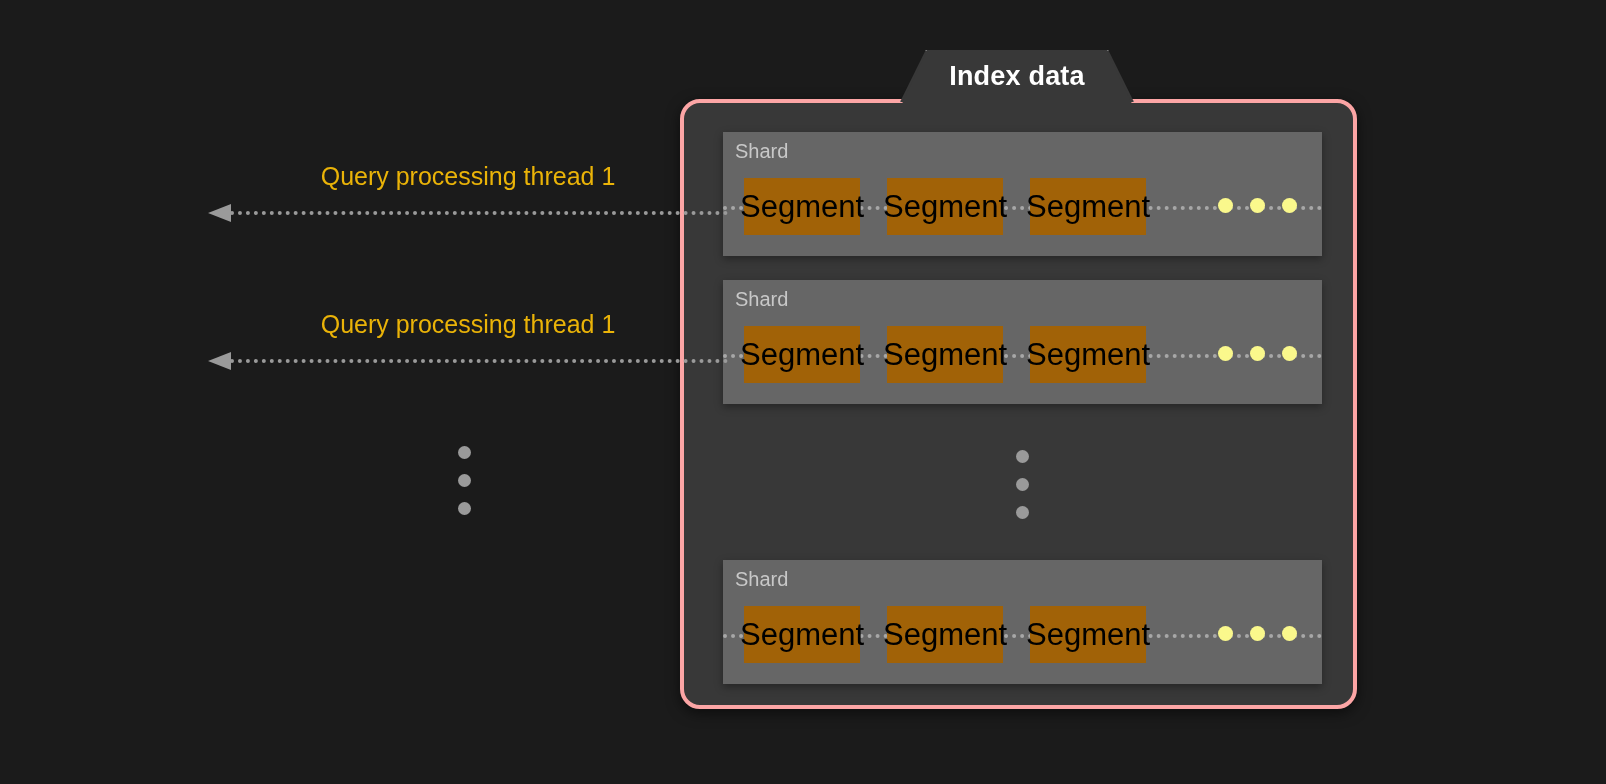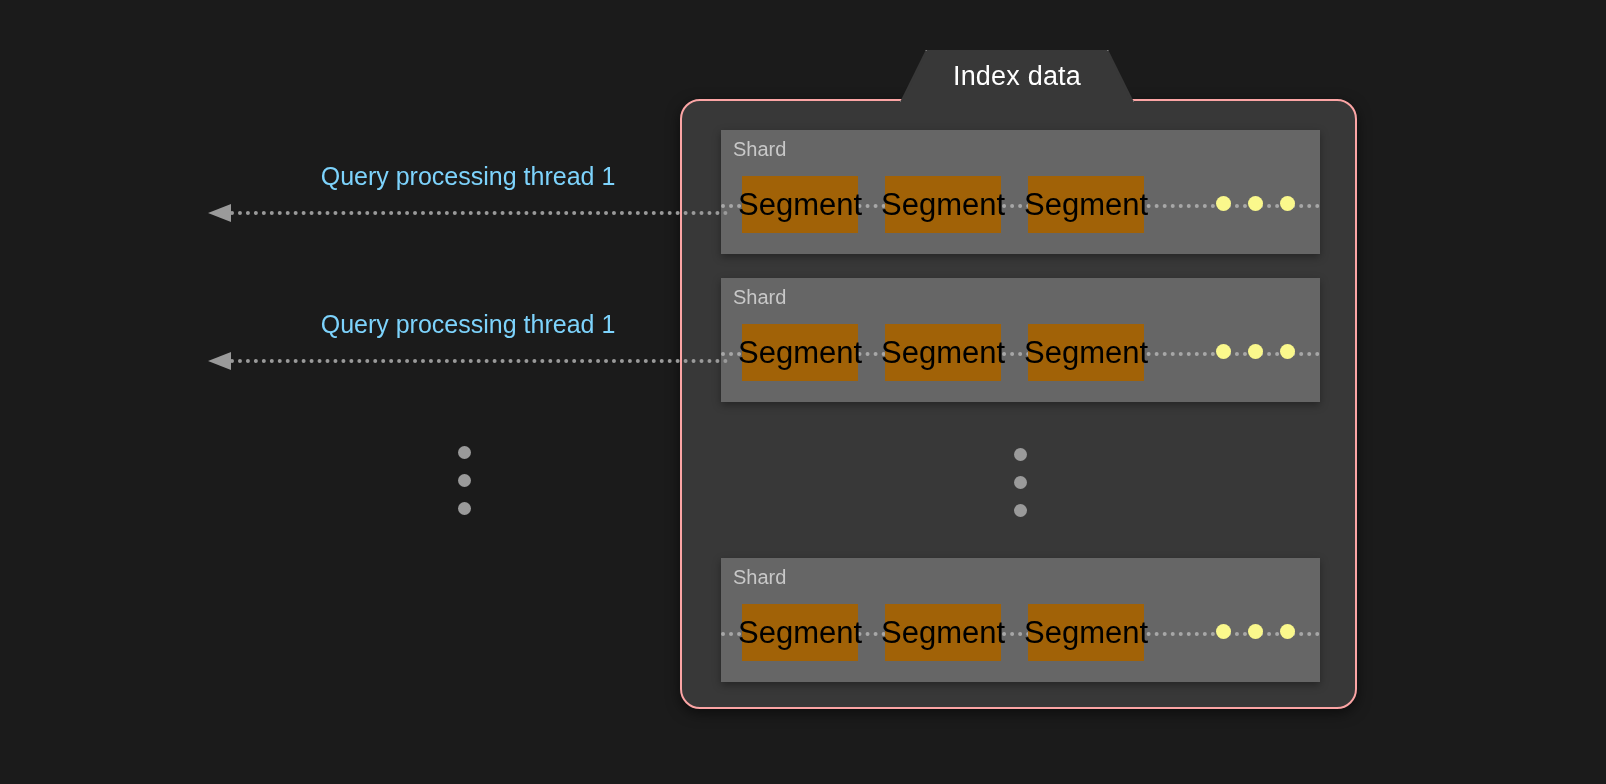--- a/index.html
+++ b/index.html
@@ -21,21 +21,21 @@
   }
 
   
   .index-panel {
     position: absolute;
     left: 680px;
     top: 99px;
     width: 677px;
     height: 610px;
     background: #383838;
-    border: 2px solid #fca5a5;
+    border: 4px solid #fca5a5;
     border-radius: 20px;
     box-sizing: border-box;
     box-shadow: 0 4px 14px rgba(0,0,0,0.55);
   }
 
   .index-tab {
     position: absolute;
     left: 900px;
     top: 50px;
     width: 234px;
@@ -63,20 +63,21 @@
     z-index: 4;
     display: flex;
     align-items: center;
     justify-content: center;
   }
   .index-tab-label {
     color: #ffffff;
     font-size: 27px;
     letter-spacing: 0.2px;
     white-space: nowrap;
+    font-weight: bold;
   }
 
   
   .shard {
     position: absolute;
     left: 719px;
     width: 599px;
     height: 124px;
     background: #666666;
     box-shadow: 0 3px 8px rgba(0,0,0,0.35);
@@ -159,21 +160,21 @@
   .thread {
     position: absolute;
     height: 70px;
   }
   .thread-label {
     position: absolute;
     left: 0;
     top: 0;
     width: 100%;
     text-align: center;
-    color: #7dd3fc;
+    color: #eab308;
     font-size: 25px;
     white-space: nowrap;
   }
   .thread-arrow {
     position: absolute;
     left: 0;
     top: 42px;
     width: 100%;
     height: 18px;
   }

